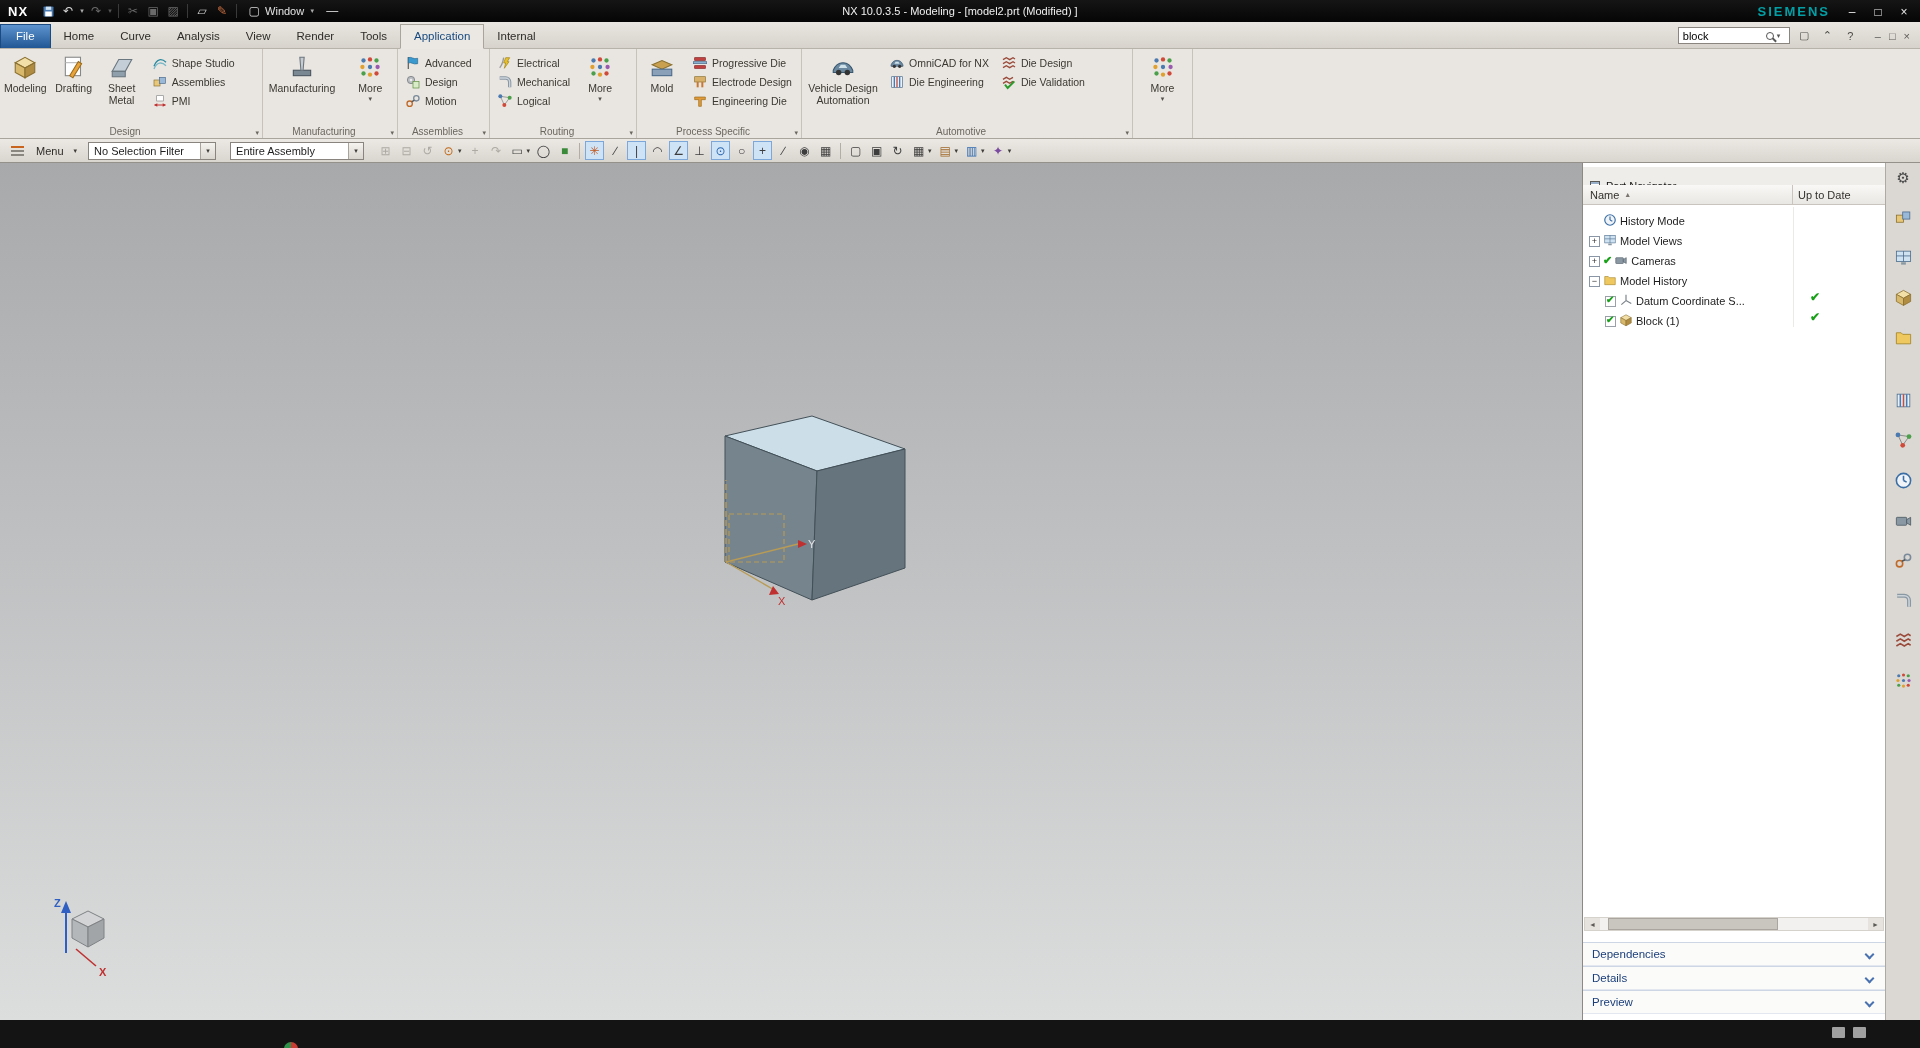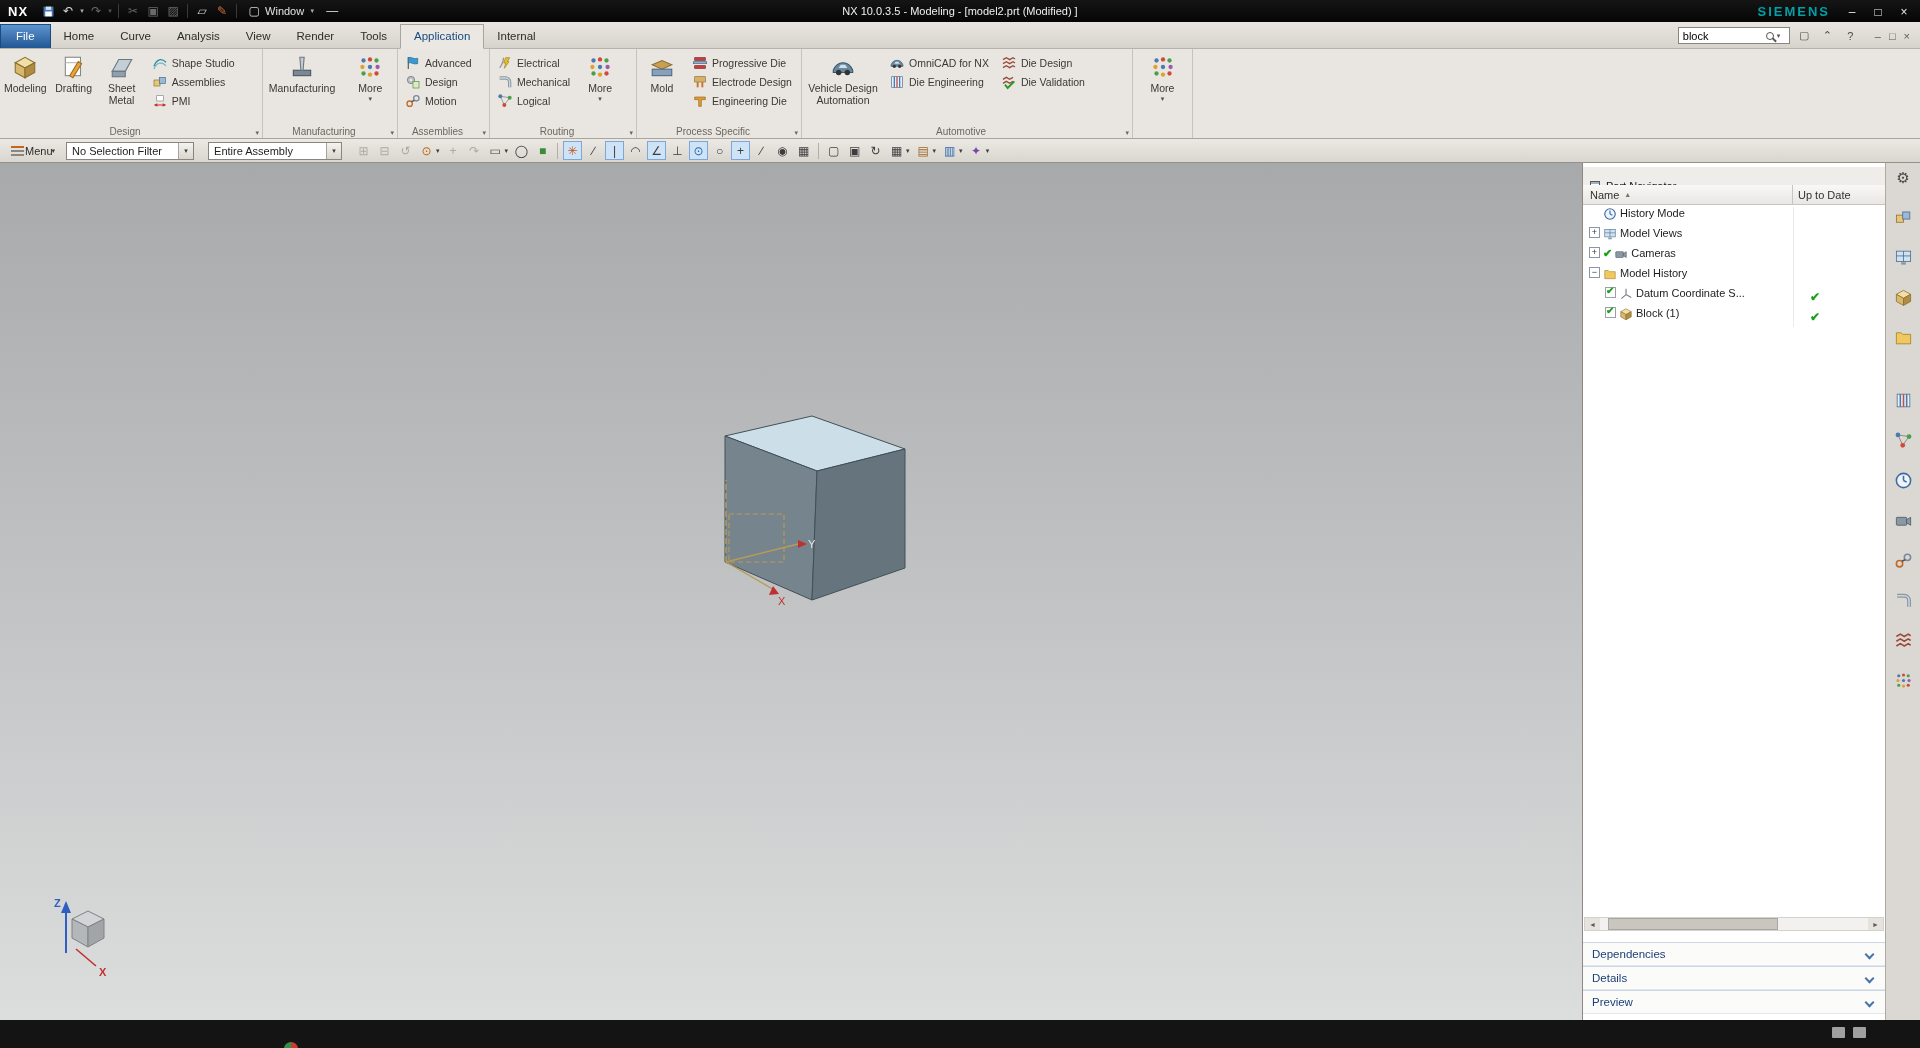--- a/index.html
+++ b/index.html
@@ -47,21 +47,21 @@
   .bigbtn{min-width:46px;max-width:72px;display:flex;flex-direction:column;align-items:center;padding:4px 2px 0;gap:2px;text-align:center;color:#3b3832;font-size:10.5px;line-height:1.15}
   .bic{width:26px;height:26px;flex:none}
   .bcaret{font-size:7px;color:#55524c;line-height:5px}
   .smallcol{display:flex;flex-direction:column;padding-top:3px}
   .smallbtn{display:flex;align-items:center;gap:4px;height:19px;padding:0 5px;color:#3b3832;white-space:nowrap;font-size:10.5px}
   .sic{width:16px;height:16px;flex:none}
   .nic{width:14px;height:14px;flex:none}
 
   
   .toolbar{position:absolute;top:139px;left:0;right:0;height:24px;background:linear-gradient(#ece9e4,#d9d5cf);border-bottom:1px solid #94908a;display:flex;align-items:center;gap:2px;padding:0 4px;z-index:10}
-  .menu-btn{display:flex;align-items:center;gap:1px;padding:2px 7px;color:#2e2c28}
+  .menu-btn{display:flex;align-items:center;gap:12px;padding:2px 7px;color:#2e2c28}
   .menu-lines{width:13px;height:10px;background:
      linear-gradient(#c8641e,#c8641e) 0 0/13px 2px no-repeat,
      linear-gradient(#8a8680,#8a8680) 0 4px/13px 2px no-repeat,
      linear-gradient(#8a8680,#8a8680) 0 8px/13px 2px no-repeat}
   .dd{height:18px;background:#fff;border:1px solid #89857e;display:flex;align-items:center;padding-left:5px;color:#1e1e1e}
   .dd .arrow{margin-left:auto;width:15px;height:100%;background:linear-gradient(#f5f3ef,#d9d5cf);border-left:1px solid #a8a49d;display:flex;align-items:center;justify-content:center;font-size:7px;color:#3e3c38}
   .tbtn{min-width:19px;height:19px;display:flex;align-items:center;justify-content:center;color:#3d3d3d;font-size:12px;border:1px solid transparent}
   .tbtn.dis{color:#adaaa4}
   .tbtn.pressed{background:#cfe3f7;border:1px solid #7da7d9}
   .tbtn.c-orange{color:#c06a1a}.tbtn.c-green{color:#3a8a3a}.tbtn.c-blue{color:#2f6ab0}.tbtn.c-rust{color:#c05a20}.tbtn.c-purple{color:#7a4aa0}.tbtn.c-brown{color:#a06a2a}
@@ -74,21 +74,21 @@
 
   
   .panel{position:absolute;top:163px;left:1582px;width:303px;height:857px;background:#fff;border-left:1px solid #8d8982}
   .pn-header{position:absolute;top:4px;left:0;right:0;height:38px;display:flex;align-items:center;gap:6px;padding:0 7px;background:#efede9;border-bottom:1px solid #c9c5be;color:#141414}
   .win-ico{width:10px;height:9px;border:1px solid #5c5a56;background:#fff;box-shadow:inset 0 2px 0 #9ab2cc;flex:none}
   .pn-cols{position:absolute;top:22px;left:0;right:0;height:20px;display:flex;background:linear-gradient(#f9f8f6,#e9e7e3);border-bottom:1px solid #c9c5be;color:#33312d}
   .pn-col-name{flex:1;display:flex;align-items:center;gap:5px;padding-left:7px;border-right:1px solid #c9c5be}
   .sort{font-size:7px;color:#7a766f}
   .pn-col-utd{width:92px;display:flex;align-items:center;padding-left:5px}
   .pn-tree{position:absolute;top:44px;left:0;right:0}
-  .pn-row{height:20px;display:flex;align-items:flex-start;padding-left:6px;color:#1d1d1d}
+  .pn-row{height:20px;display:flex;align-items:flex-end;padding-left:6px;color:#1d1d1d}
   .pn-row.indent2{padding-left:22px}
   .pn-label{padding-left:3px;white-space:nowrap}
   .pn-label.bold{font-weight:normal}
   .exp-spacer{width:14px;flex:none}
   .expbox{width:11px;height:11px;border:1px solid #8a96a5;background:#fff;font-size:9px;line-height:9px;text-align:center;color:#333;margin-right:3px;flex:none}
   .cbx{width:11px;height:11px;border:1px solid #9aa0a8;background:#fff;margin-right:3px;position:relative;flex:none}
   .cbx span{position:absolute;top:-3px;left:0;color:#18a018;font-size:10px;font-weight:bold}
   .pre-check{color:#18a018;font-weight:bold;font-size:11px;margin-right:2px}
   .pn-utd{width:92px;margin-left:auto;height:100%;border-left:1px solid #eceae6;display:flex;align-items:center;padding-left:16px;flex:none}
   .utd-check{color:#18a018;font-weight:bold;font-size:12px}

